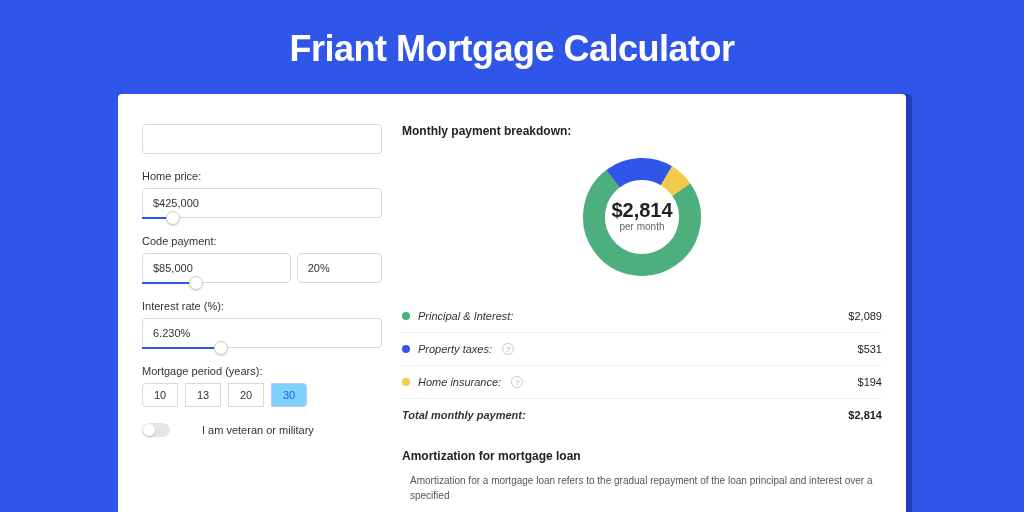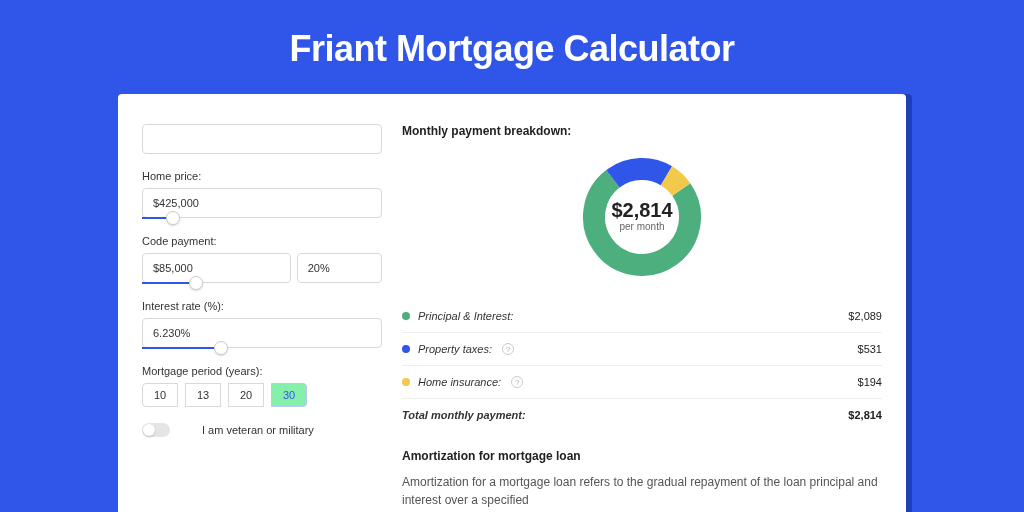--- a/index.html
+++ b/index.html
@@ -77,21 +77,21 @@
     width: 36px;
     height: 24px;
     border: 1px solid #d9d9d9;
     background: #fff;
     font-size: 11px;
     color: #333;
     cursor: pointer;
     margin-right: -1px;
   }
   .period-btn.active {
-    background: #86efac;
+    background: #7dd3fc;
     color: #2f56e8;
     border-color: #b8c7f5;
     position: relative;
     z-index: 1;
   }
   .period-btn:first-child { border-radius: 4px 0 0 4px; }
   .period-btn:last-child { border-radius: 0 4px 4px 0; }
   .toggle-row {
     display: flex;
     align-items: center;
@@ -167,23 +167,24 @@
   }
   .legend-val { color: #222; }
   .amort-title {
     font-size: 12px;
     font-weight: 700;
     color: #222;
     margin-top: 18px;
     margin-bottom: 10px;
   }
   .amort-text {
-    font-size: 12px;
+    font-size: 10px;
     color: #555;
     line-height: 1.5;
+    margin-left: 8px;
   }
 </style>
 </head>
 <body>
 
 <h1 class="page-title">Friant Mortgage Calculator</h1>
 
 <div class="card">
 
   <div class="left-col">

